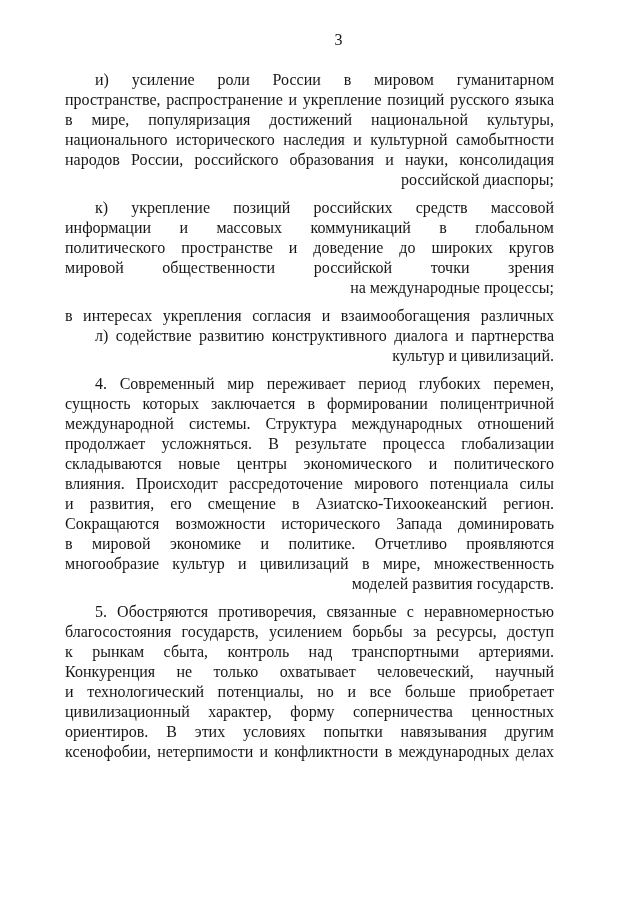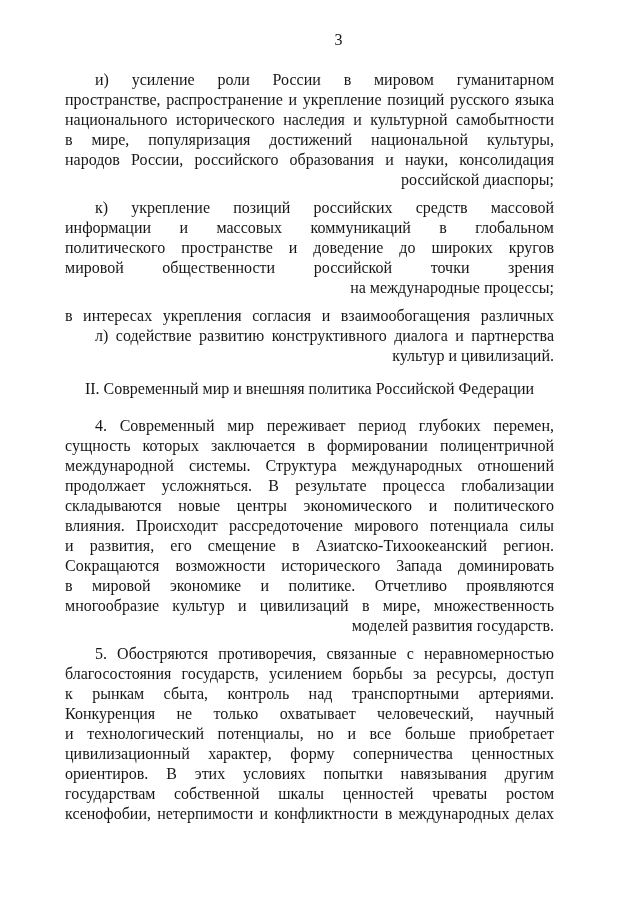--- a/index.html
+++ b/index.html
@@ -63,38 +63,37 @@
 </head>
 <body>
 
 <div class="page" style="--paper: #ffffff; --ink: #161616;">
   <div class="content">
     <div class="page-number">3</div>
     <div>
         <div class="para">
           <div class="line j first">и) усиление роли России в мировом гуманитарном</div>
           <div class="line j">пространстве, распространение и укрепление позиций русского языка</div>
+          <div class="line j">в мире, популяризация достижений национальной культуры,</div>
           <div class="line j">национального исторического наследия и культурной самобытности</div>
-          <div class="line j">в мире, популяризация достижений национальной культуры,</div>
           <div class="line j">народов России, российского образования и науки, консолидация</div>
           <div class="line">российской диаспоры;</div>
         </div>
         <div class="para">
           <div class="line j first">к) укрепление позиций российских средств массовой</div>
           <div class="line j">информации и массовых коммуникаций в глобальном</div>
           <div class="line j">политического пространстве и доведение до широких кругов</div>
           <div class="line j">мировой общественности российской точки зрения</div>
           <div class="line">на международные процессы;</div>
         </div>
         <div class="para">
           <div class="line j">в интересах укрепления согласия и взаимообогащения различных</div>
           <div class="line j first">л) содействие развитию конструктивного диалога и партнерства</div>
           <div class="line">культур и цивилизаций.</div>
         </div>
-        <div class="heading">II. Современный мир и внешняя политика Российской Федерации</div>
         <div class="para">
           <div class="line j first">4. Современный мир переживает период глубоких перемен,</div>
           <div class="line j">сущность которых заключается в формировании полицентричной</div>
           <div class="line j">международной системы. Структура международных отношений</div>
           <div class="line j">продолжает усложняться. В результате процесса глобализации</div>
           <div class="line j">складываются новые центры экономического и политического</div>
           <div class="line j">влияния. Происходит рассредоточение мирового потенциала силы</div>
           <div class="line j">и развития, его смещение в Азиатско-Тихоокеанский регион.</div>
           <div class="line j">Сокращаются возможности исторического Запада доминировать</div>
           <div class="line j">в мировой экономике и политике. Отчетливо проявляются</div>
@@ -102,18 +101,17 @@
           <div class="line">моделей развития государств.</div>
         </div>
         <div class="para">
           <div class="line j first">5. Обостряются противоречия, связанные с неравномерностью</div>
           <div class="line j">благосостояния государств, усилением борьбы за ресурсы, доступ</div>
           <div class="line j">к рынкам сбыта, контроль над транспортными артериями.</div>
           <div class="line j">Конкуренция не только охватывает человеческий, научный</div>
           <div class="line j">и технологический потенциалы, но и все больше приобретает</div>
           <div class="line j">цивилизационный характер, форму соперничества ценностных</div>
           <div class="line j">ориентиров. В этих условиях попытки навязывания другим</div>
-          <div class="line j">государствам собственной шкалы ценностей чреваты ростом</div>
           <div class="line j">ксенофобии, нетерпимости и конфликтности в международных делах</div>
         </div>
       </div>
   </div>
 </div>
 
 </body></html>

